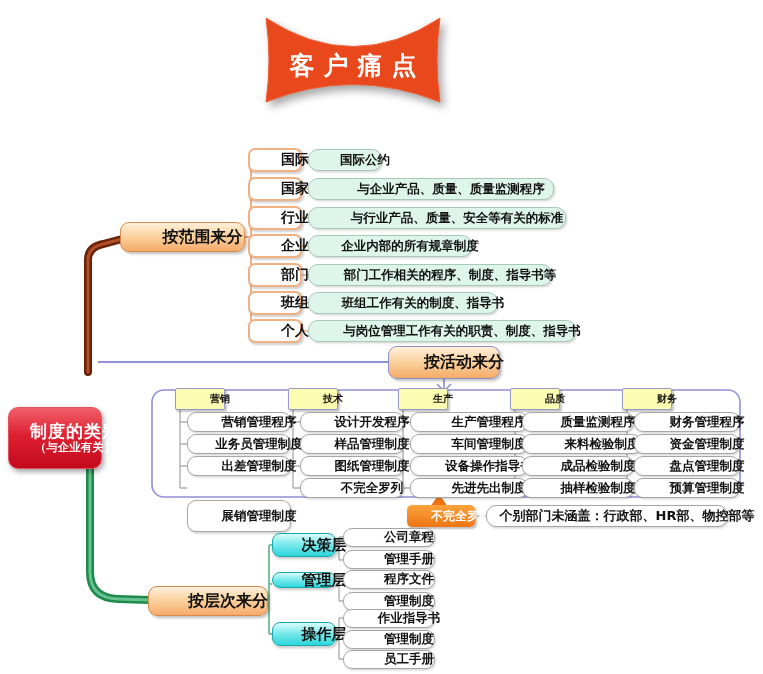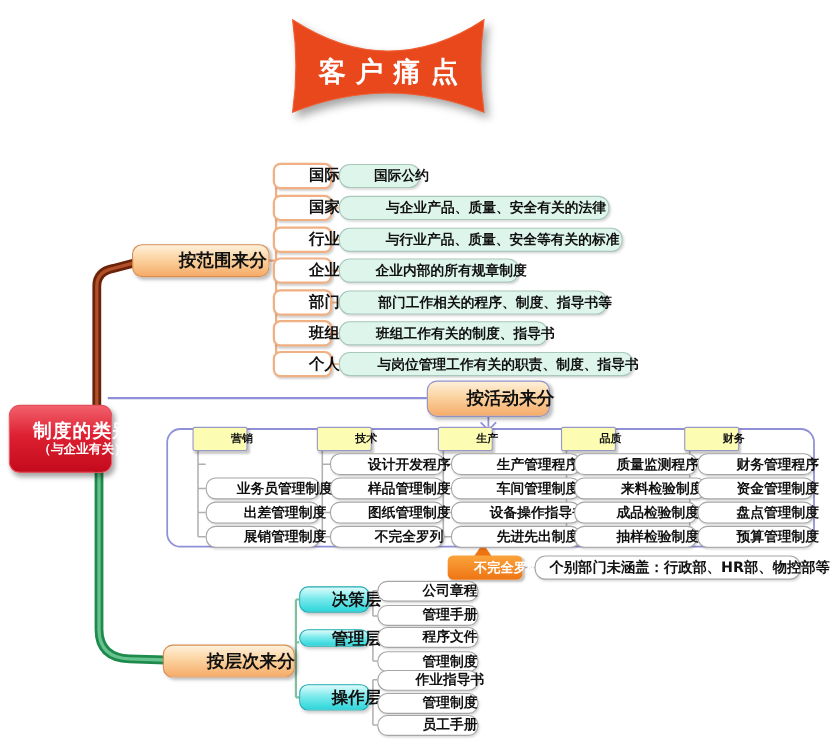--- a/index.html
+++ b/index.html
@@ -26,21 +26,21 @@
   
   .pill{background:#ffffff;border:1.4px solid #a6a6a6;border-radius:9px;font-size:12.5px;
         box-shadow:1px 1.5px 2px rgba(0,0,0,0.15);}
   
   .cyan{background:linear-gradient(180deg,#dcfbfb 0%,#7deaec 45%,#2cd6da 100%);
         border:1.5px solid #17a9af;border-radius:8px;font-size:15px;
         box-shadow:1.5px 2px 3px rgba(0,0,0,0.22);}
   
   .root{background:linear-gradient(180deg,#f2606b 0%,#dd2032 45%,#c30a1c 100%);
         border:1px solid #e2505c;border-radius:10px;color:#fff;flex-direction:column;
-        line-height:1.15;box-shadow:2px 3px 5px rgba(0,0,0,0.35);}
+        line-height:1.15;box-shadow:2px 3px 5px rgba(0,0,0,0.35);margin-top:39px;}
   .root .t1{font-size:17px;letter-spacing:1px;}
   .root .t2{font-size:11.5px;}
   
   .callout{background:linear-gradient(180deg,#fba43c 0%,#ee7413 100%);color:#fff;
            border-radius:5px;font-size:12px;box-shadow:1.5px 2px 2px rgba(0,0,0,0.25);}
   .note{background:#ffffff;border:1.4px solid #a6a6a6;border-radius:10px;font-size:13px;
         box-shadow:1px 1.5px 2px rgba(0,0,0,0.15);}
   
   .banner{position:absolute;left:262px;top:13px;width:182px;height:94px;z-index:3;}
   .banner svg{filter:drop-shadow(4px 5px 4px rgba(0,0,0,0.35));}
@@ -102,38 +102,39 @@
 
   <div class="node term" style="left:248px;top:148px;width:54px;height:24px">国际</div>
   <div class="node term" style="left:248px;top:177px;width:54px;height:24px">国家</div>
   <div class="node term" style="left:248px;top:206px;width:54px;height:24px">行业</div>
   <div class="node term" style="left:248px;top:234px;width:54px;height:24px">企业</div>
   <div class="node term" style="left:248px;top:263px;width:54px;height:24px">部门</div>
   <div class="node term" style="left:248px;top:291px;width:54px;height:24px">班组</div>
   <div class="node term" style="left:248px;top:319px;width:54px;height:24px">个人</div>
 
   <div class="node desc" style="left:308px;top:149px;width:74px;height:22px">国际公约</div>
-  <div class="node desc" style="left:308px;top:178px;width:246px;height:22px">与企业产品、质量、安全有关的法律</div>
+  <div class="node desc" style="left:308px;top:178px;width:246px;height:22px">与企业产品、质量、质量监测程序</div>
   <div class="node desc" style="left:308px;top:207px;width:258px;height:22px">与行业产品、质量、安全等有关的标准</div>
   <div class="node desc" style="left:308px;top:235px;width:164px;height:22px">企业内部的所有规章制度</div>
   <div class="node desc" style="left:308px;top:264px;width:244px;height:22px">部门工作相关的程序、制度、指导书等</div>
   <div class="node desc" style="left:308px;top:292px;width:190px;height:22px">班组工作有关的制度、指导书</div>
   <div class="node desc" style="left:308px;top:320px;width:268px;height:22px">与岗位管理工作有关的职责、制度、指导书</div>
 
   <div class="node peach activity" style="left:388px;top:346px;width:112px;height:33px">按活动来分</div>
 
   <div class="node cat" style="left:175px;top:388px;width:50px;height:22px">营销</div>
   <div class="node cat" style="left:288px;top:388px;width:50px;height:22px">技术</div>
   <div class="node cat" style="left:398px;top:388px;width:50px;height:22px">生产</div>
   <div class="node cat" style="left:510px;top:388px;width:50px;height:22px">品质</div>
   <div class="node cat" style="left:622px;top:388px;width:50px;height:22px">财务</div>
 
+  <div class="node pill" style="left:187px;top:412px;width:104px;height:20px">营销管理程序</div>
   <div class="node pill" style="left:187px;top:434px;width:104px;height:20px">业务员管理制度</div>
   <div class="node pill" style="left:187px;top:456px;width:104px;height:20px">出差管理制度</div>
-  <div class="node pill" style="left:187px;top:478px;width:104px;height:20px">展销管理制度</div>
+  <div class="node pill" style="left:187px;top:500px;width:104px;height:32px">展销管理制度</div>
 
   <div class="node pill" style="left:300px;top:412px;width:104px;height:20px">设计开发程序</div>
   <div class="node pill" style="left:300px;top:434px;width:104px;height:20px">样品管理制度</div>
   <div class="node pill" style="left:300px;top:456px;width:104px;height:20px">图纸管理制度</div>
   <div class="node pill" style="left:300px;top:478px;width:104px;height:20px">不完全罗列</div>
 
   <div class="node pill" style="left:410px;top:412px;width:118px;height:20px">生产管理程序</div>
   <div class="node pill" style="left:410px;top:434px;width:118px;height:20px">车间管理制度</div>
   <div class="node pill" style="left:410px;top:478px;width:118px;height:20px">先进先出制度</div>
   <div class="node pill" style="left:410px;top:456px;width:118px;height:20px">设备操作指导书</div>

